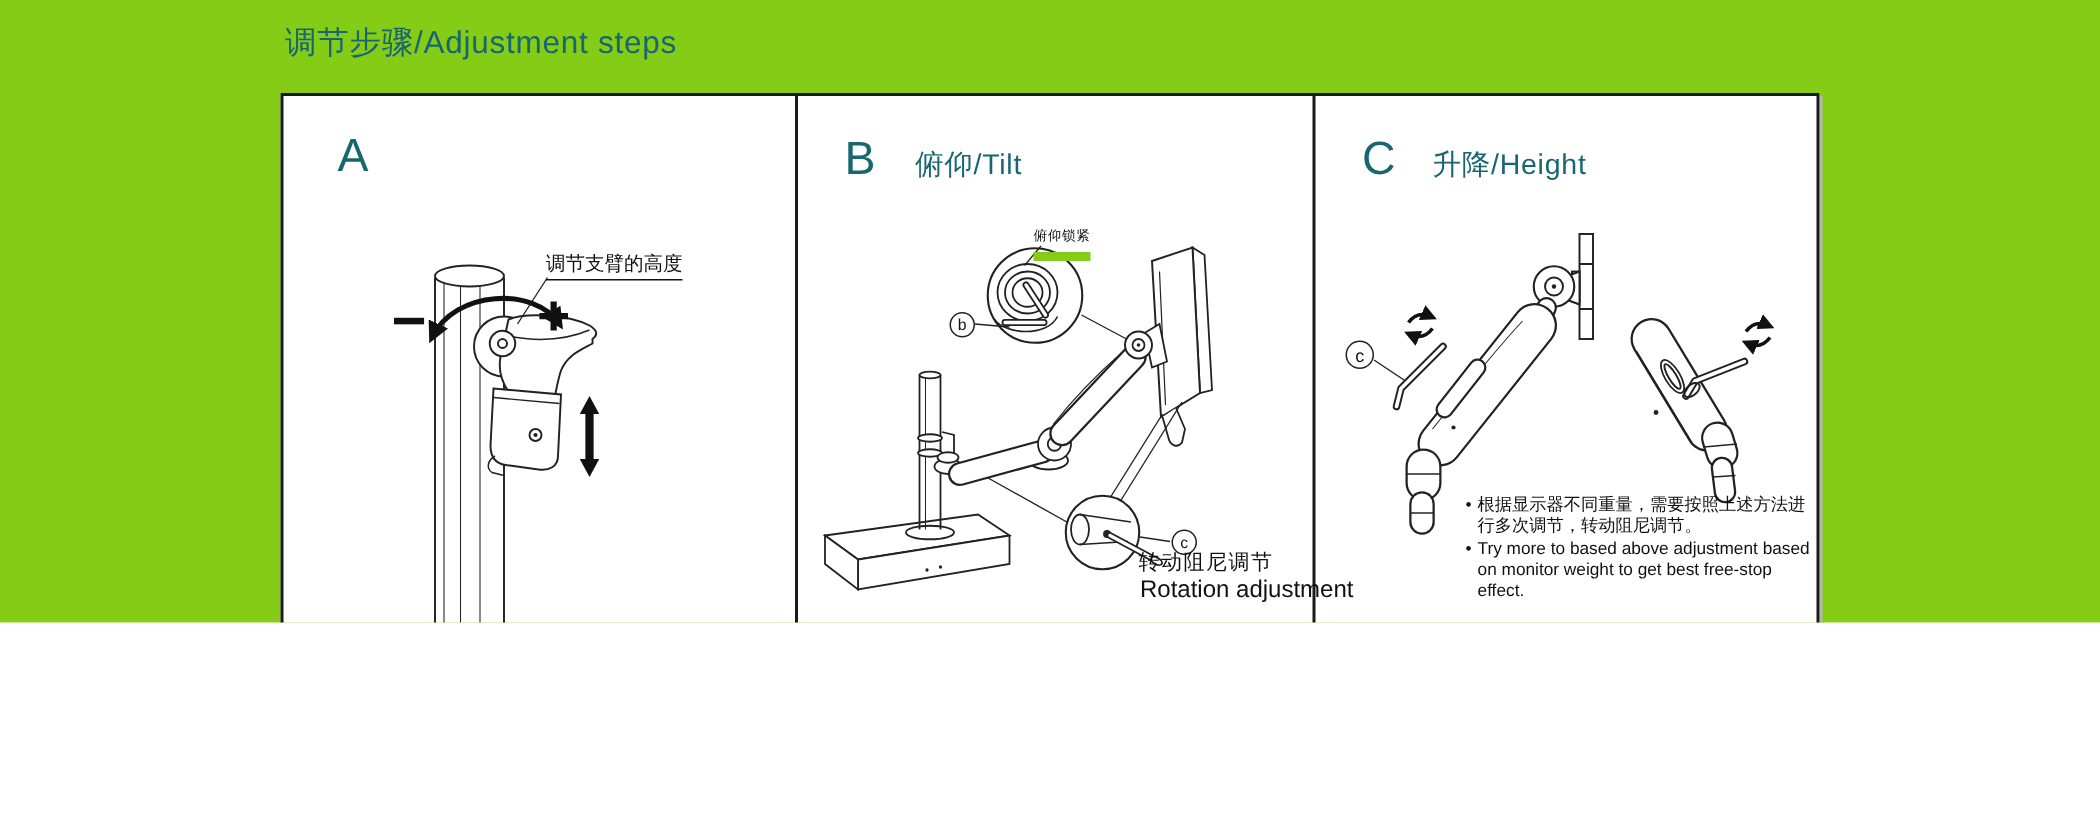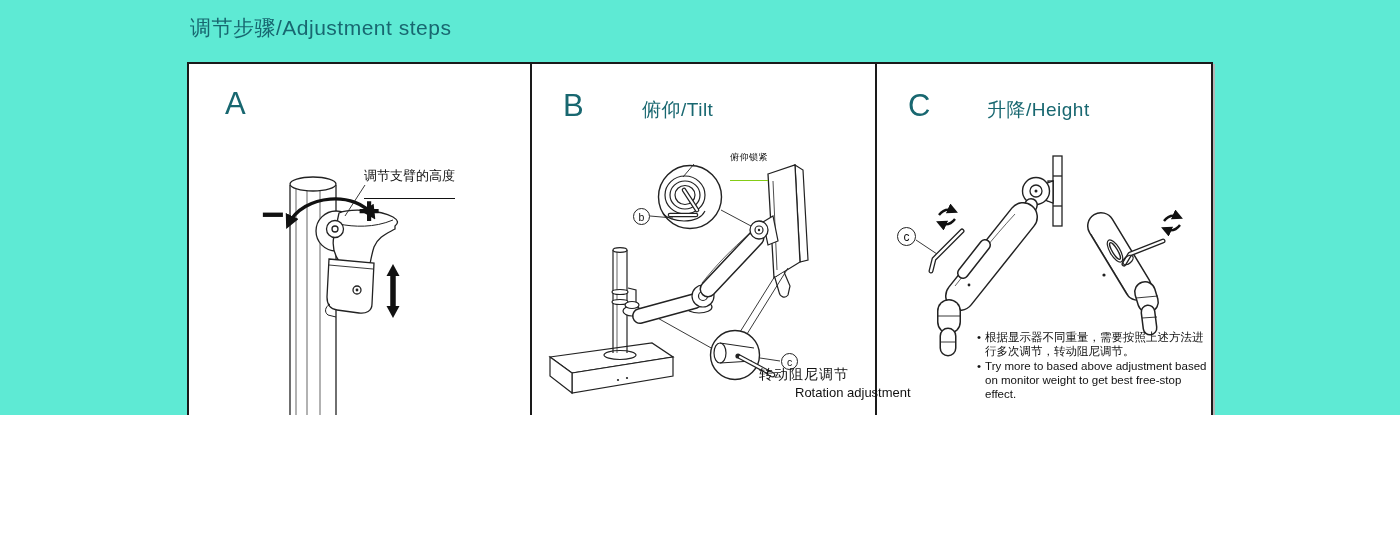--- a/index.html
+++ b/index.html
@@ -1,53 +1,53 @@
 <!DOCTYPE html>
 <html style="--accent: #186770; --ink: #1a1a1a;"><head>
 <meta charset="utf-8">
 <style>
   :root { --accent:#186770; --ink:#1a1a1a; }
   * { box-sizing: border-box; margin: 0; padding: 0; }
   body { background:#fff; font-family:"Liberation Sans","DejaVu Sans",sans-serif; }
-  .page { position:relative; width:1400px; height:415px; background:#5eead4; overflow:hidden; }
+  .page { position:relative; width:1400px; height:415px; background:#84cc16; overflow:hidden; }
 
   .page-title { position:absolute; left:190px; top:14px; font-size:21px; font-weight:500;
                 color:var(--accent); letter-spacing:0.5px; }
 
   .steps-box { position:absolute; left:187px; top:62px; width:1026px; height:356px;
                border:2px solid var(--ink); box-shadow:2px 2px 0 #b5b5b5; display:flex; background:#fff; }
   .panel { position:relative; height:100%; }
   .panel-a { width:343px; border-right:2px solid var(--ink); }
   .panel-b { width:345px; border-right:2px solid var(--ink); }
   .panel-c { flex:1; }
 
   .panel-letter { position:absolute; font-size:31px; color:var(--accent); font-weight:400; line-height:1; }
   .panel-a .panel-letter { left:36px; top:24px; }
   .panel-b .panel-letter, .panel-c .panel-letter { left:31px; top:26px; }
-  .panel-heading { position:absolute; left:78px; top:33px; font-size:19px; color:var(--accent); letter-spacing:0.5px;margin-left:32px; }
+  .panel-heading { position:absolute; left:78px; top:33px; font-size:19px; color:var(--accent); letter-spacing:0.5px; }
 
   svg.art { position:absolute; left:0; top:0; }
 
   .sign { position:absolute; color:#111; font-weight:bold; line-height:1; }
   .sign-minus { left:72px; top:130px; font-size:40px; }
   .sign-plus  { left:169px; top:128px; font-size:38px; }
 
   .anno { position:absolute; color:#111; white-space:nowrap; }
-  .arm-height-label { left:175px; top:103px; font-size:13px; border-bottom:1px solid #111; padding-bottom:13px; }
-  .tilt-lock-label  { left:157px; top:87px; font-size:9px; border-bottom:1px solid #84cc16; padding-bottom:16px; letter-spacing:0.5px;margin-left:41px; }
+  .arm-height-label { left:175px; top:103px; font-size:13px; border-bottom:1px solid #111; padding-bottom:1px; }
+  .tilt-lock-label  { left:157px; top:87px; font-size:9px; border-bottom:6px solid #84cc16; padding-bottom:4px; letter-spacing:0.5px; }
 
   .callout { position:absolute; width:17px; height:17px; border:1.3px solid #222; border-radius:50%;
              background:#fff; display:flex; align-items:center; justify-content:center;
              font-size:10.5px; color:#111; }
   .callout-b-b { left:101px; top:144px; }
   .callout-b-c { left:249px; top:289px; }
   .callout-c-c { left:20px; top:163px; width:19px; height:19px; font-size:12px; }
 
   .rotation-label-zh { left:227px; top:302px; font-size:14px; letter-spacing:1px; color:#111; }
-  .rotation-label-en { left:228px; top:321px; font-size:13px; color:#111;margin-left:35px; }
+  .rotation-label-en { left:228px; top:321px; font-size:16px; color:#111; }
 
   .notes { position:absolute; left:100px; top:266px; width:232px; color:#111; }
   .note { display:flex; gap:4px; font-size:11.5px; line-height:1.22; margin-bottom:1px; }
   .note .bullet { flex:0 0 auto; }
 </style>
 </head>
 <body>
 
 <div class="page">
 

